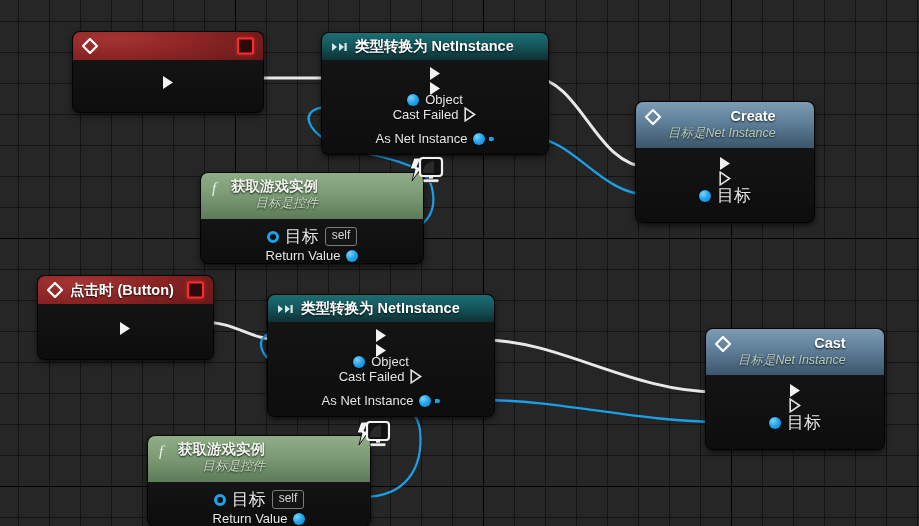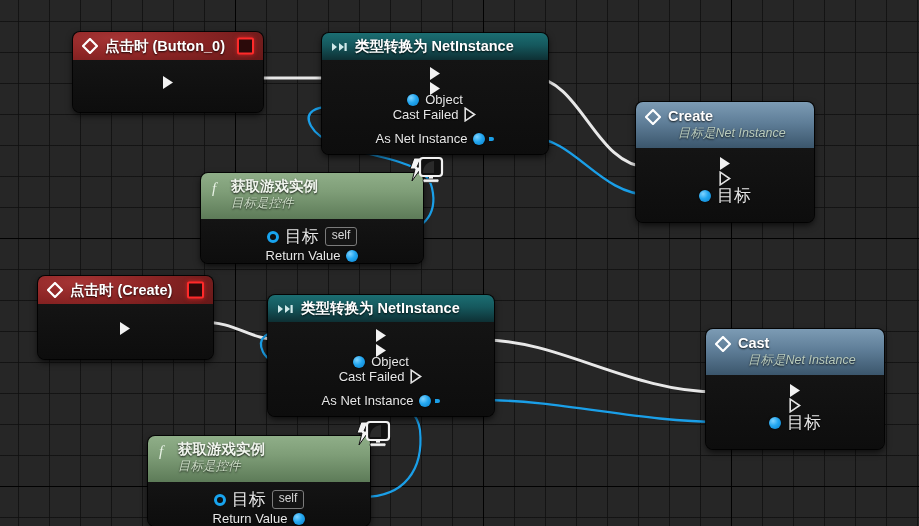--- a/index.html
+++ b/index.html
@@ -44,40 +44,40 @@
   .hdr .title{
     font-size:14.5px;font-weight:bold;color:#ffffff;
     text-shadow:0 1px 2px rgba(0,0,0,.85);
     white-space:nowrap;line-height:1.15;
   }
   .hdr .sub{
     font-size:12.5px;font-style:italic;color:#c3cfc0;
     text-shadow:0 1px 2px rgba(0,0,0,.8);
     white-space:nowrap;line-height:1.2;margin-top:1px;
   }
-  .hdr-txt{display:flex;flex-direction:column;justify-content:center;}
+  .hdr-txt{display:flex;flex-direction:column;justify-content:center;align-items:flex-end;}
 
   
   .hdr-event{
     background:
       radial-gradient(110% 165% at 22% 22%, #a53434 0%, #8d2525 38%, #591414 100%);
   }
   .hdr-cast{
     background:linear-gradient(to bottom,#1b6e72 0%,#15585d 45%,#0e3034 100%);
   }
   .hdr-func{
     background:linear-gradient(to bottom,#8fae88 0%,#7f9e78 40%,#5d7b58 100%);
   }
   .hdr-blue{
     background:linear-gradient(to bottom,#7c9bb4 0%,#5f7e98 45%,#3b566c 100%);
   }
   .hdr-event .title{color:#fff;}
   .hdr-func .title{color:#f2f7ef;}
   .hdr-func .sub{color:#ccdcc6;}
-  .hdr-blue .sub{color:#b9cbbc;margin-left:10px;}
+  .hdr-blue .sub{color:#b9cbbc;}
 
   
   .ico{flex:0 0 auto;margin-right:7px;display:flex;align-items:center;justify-content:center;}
   .ico svg{display:block;}
   .badge-sq{
     position:absolute;right:9px;top:50%;transform:translateY(-50%);
     width:13px;height:13px;border:2px solid #ff2a2a;border-radius:2px;
     background:#2b0a0a;box-shadow:0 0 4px rgba(255,40,40,.55);
   }
 
@@ -147,21 +147,20 @@
     <path d="M363,497 C404,497 424,470 420,430 C412,372 282,388 263,352 C256,338 268,330 286,331" stroke="#1a9fe8" stroke-width="2.2" fill="none" stroke-linecap="round"></path>
   </svg>
 
   <div class="node" style="left:73px;top:32px;width:190px;">
     <div class="hdr hdr-event" style="height:28px;">
       <span class="ico">
         <svg width="16" height="16" viewBox="0 0 16 16">
           <polygon points="8,1 15,8 8,15 1,8" fill="none" stroke="#ffffff" stroke-width="2.2"></polygon>
         </svg>
       </span>
-      <span class="title">点击时 (Button_0)</span>
       <span class="badge-sq"></span>
     </div>
     <div class="rows" style="height:36px;padding-top:10px;">
       <div class="row split" style="height:20px;">
         <span></span>
         <span class="exec">
           <svg width="13" height="15" viewBox="0 0 13 15">
               <polygon points="1,1 11,7.5 1,14" fill="#f2f2f2"></polygon>
             </svg>
         </span>
@@ -289,21 +288,21 @@
     </svg>
   </div>
 
   <div class="node" style="left:38px;top:276px;width:175px;">
     <div class="hdr hdr-event" style="height:28px;">
       <span class="ico">
         <svg width="16" height="16" viewBox="0 0 16 16">
           <polygon points="8,1 15,8 8,15 1,8" fill="none" stroke="#ffffff" stroke-width="2.2"></polygon>
         </svg>
       </span>
-      <span class="title">点击时 (Create)</span>
+      <span class="title">点击时 (Button)</span>
       <span class="badge-sq"></span>
     </div>
     <div class="rows" style="height:37px;padding-top:12px;">
       <div class="row split" style="height:20px;">
         <span></span>
         <span class="exec">
           <svg width="13" height="15" viewBox="0 0 13 15">
               <polygon points="1,1 11,7.5 1,14" fill="#f2f2f2"></polygon>
             </svg>
         </span>

